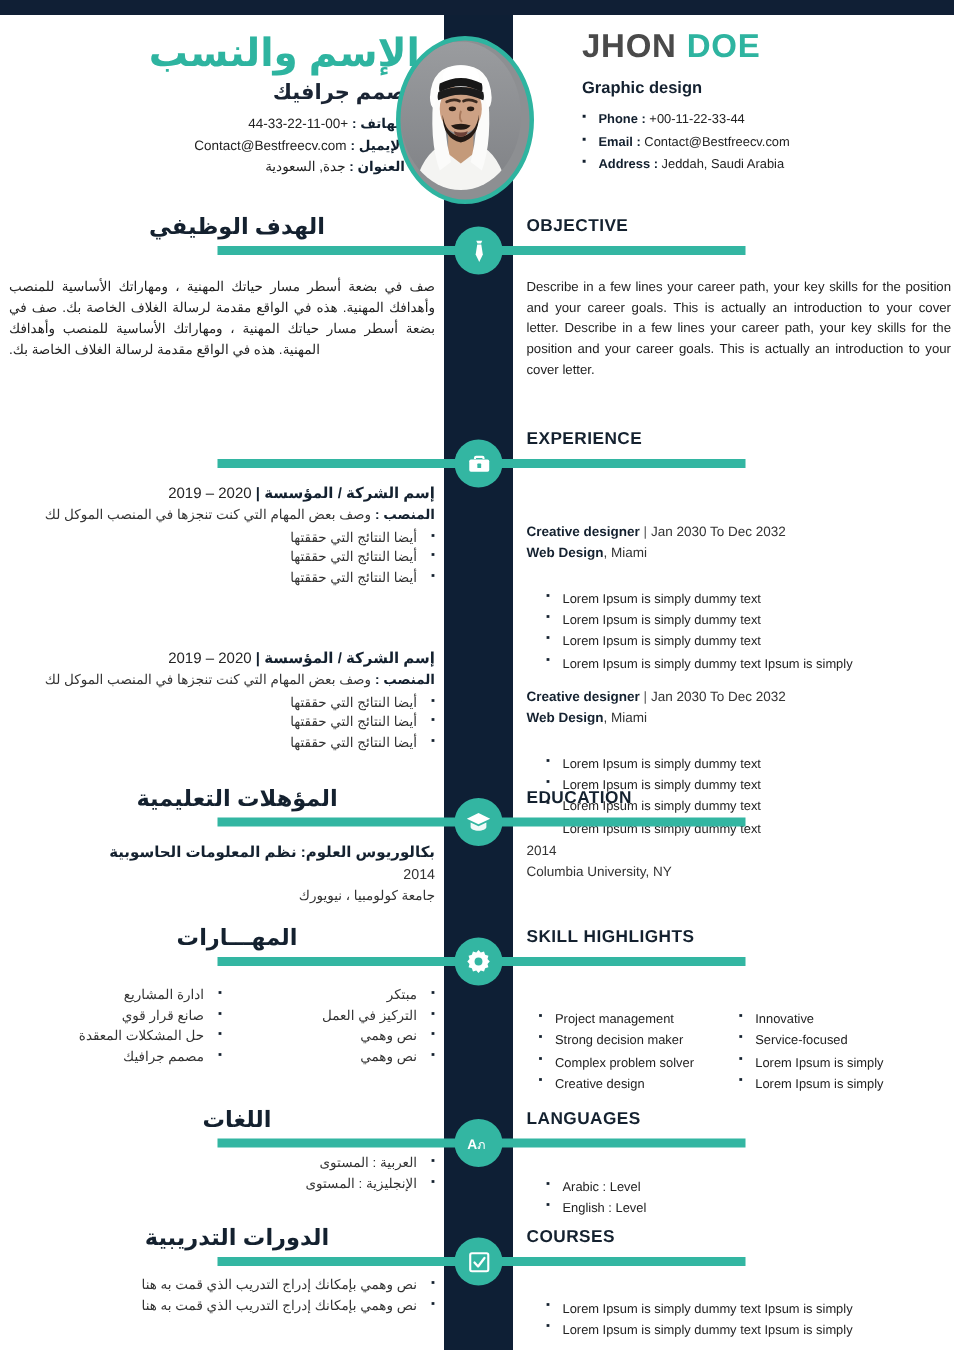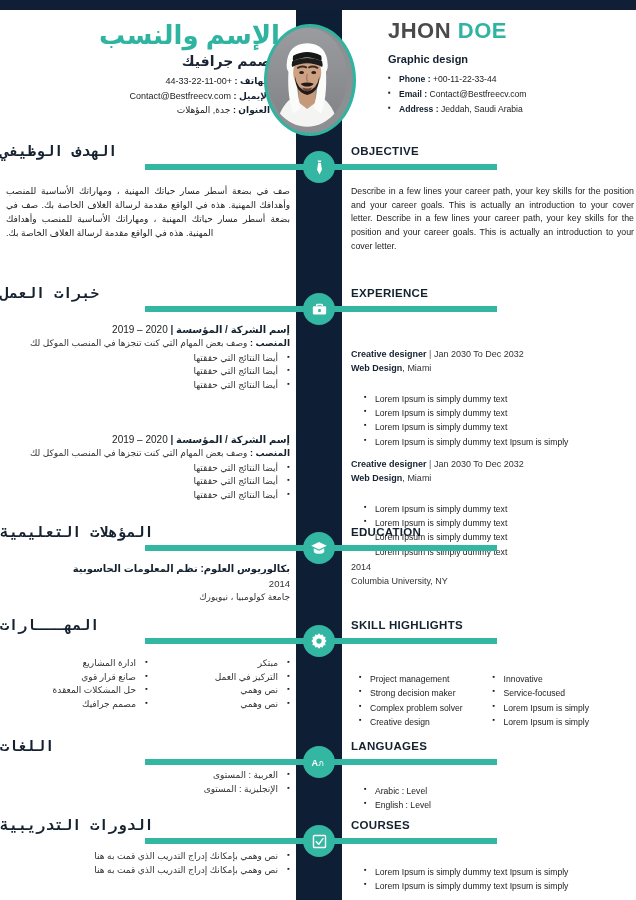--- a/index.html
+++ b/index.html
@@ -52,22 +52,22 @@
   .hdr-right li::before {
     content:"\25AA"; position:absolute; left:0; top:-1px; font-size:8px; color:#13202f;
   }
   .hdr-right li b { font-weight:bold; color:#13202f; }
 
   
   .sec-head { position:absolute; left:0; width:636px; height:34px; }
   .bar-l { position:absolute; left:145px; top:22px; width:160px; height:6px; background:#33b6a2; }
   .bar-r { position:absolute; left:334px; top:22px; width:163px; height:6px; background:#33b6a2; }
   .ttl-l {
-    position:absolute; left:0px; top:0px; width:288px; text-align:left;
-    direction:rtl; font-size:15px; font-weight:bold; color:#14212f;font-family:Liberation Mono, monospace;
+    position:absolute; left:14px; top:0px; width:288px; text-align:center;
+    direction:rtl; font-size:15px; font-weight:bold; color:#14212f;
   }
   .ttl-r {
     position:absolute; left:351px; top:3px; width:280px; text-align:left;
     font-size:11.5px; font-weight:bold; color:#14212f; letter-spacing:0.3px;
   }
   .badge {
     position:absolute; left:303px; top:9px; width:32px; height:32px; border-radius:50%;
     background:#33b6a2; display:flex; align-items:center; justify-content:center;
     color:#fff; z-index:3;
   }
@@ -140,21 +140,21 @@
         <li>
           <b>الهاتف :</b>
           <span>+00-11-22-33-44</span>
         </li>
         <li>
           <b>الإيميل :</b>
           <span>Contact@Bestfreecv.com</span>
         </li>
         <li>
           <b>العنوان :</b>
-          <span>جدة, المؤهلات</span>
+          <span>جدة, السعودية</span>
         </li>
       </ul>
     </div>
 
     <div class="photo-wrap">
       <div class="photo-ring">
         <div class="photo-inner">
           <svg viewBox="0 0 92 112" width="86" height="106" style="display:block">
             <defs>
               <clipPath id="ov">
@@ -233,21 +233,20 @@
         <path d="M9.2 2h5.6l-1.1 2.6h-3.4z"></path>
         <path d="M10.1 5.6h3.8l1.5 9.4L12 22l-3.4-7z"></path>
       </svg>
     </div>
   </div>
 
   <div class="col-l just-l" style="top:185px;">صف في بضعة أسطر مسار حياتك المهنية ، ومهاراتك الأساسية للمنصب وأهدافك المهنية. هذه في الواقع مقدمة لرسالة الغلاف الخاصة بك. صف في بضعة أسطر مسار حياتك المهنية ، ومهاراتك الأساسية للمنصب وأهدافك المهنية. هذه في الواقع مقدمة لرسالة الغلاف الخاصة بك.</div>
   <div class="col-r just-r" style="top:185px;">Describe in a few lines your career path, your key skills for the position and your career goals. This is actually an introduction to your cover letter. Describe in a few lines your career path, your key skills for the position and your career goals. This is actually an introduction to your cover letter.</div>
 
   <div class="sec-head" style="top:284px;">
-    <div class="ttl-l">خبرات العمل</div>
     <div class="bar-l"></div>
     <div class="bar-r"></div>
     <div class="ttl-r">EXPERIENCE</div>
     <div class="badge">
       <svg width="17" height="17" viewBox="0 0 24 24" fill="#fff">
         <path d="M9 4h6a2 2 0 0 1 2 2v1h-2V6H9v1H7V6a2 2 0 0 1 2-2z"></path>
         <rect x="2.6" y="7.5" width="18.8" height="11.5" rx="1.6"></rect>
         <rect x="10.2" y="11.4" width="3.6" height="4.2" rx="0.6" fill="#33b6a2"></rect>
       </svg>
     </div>

